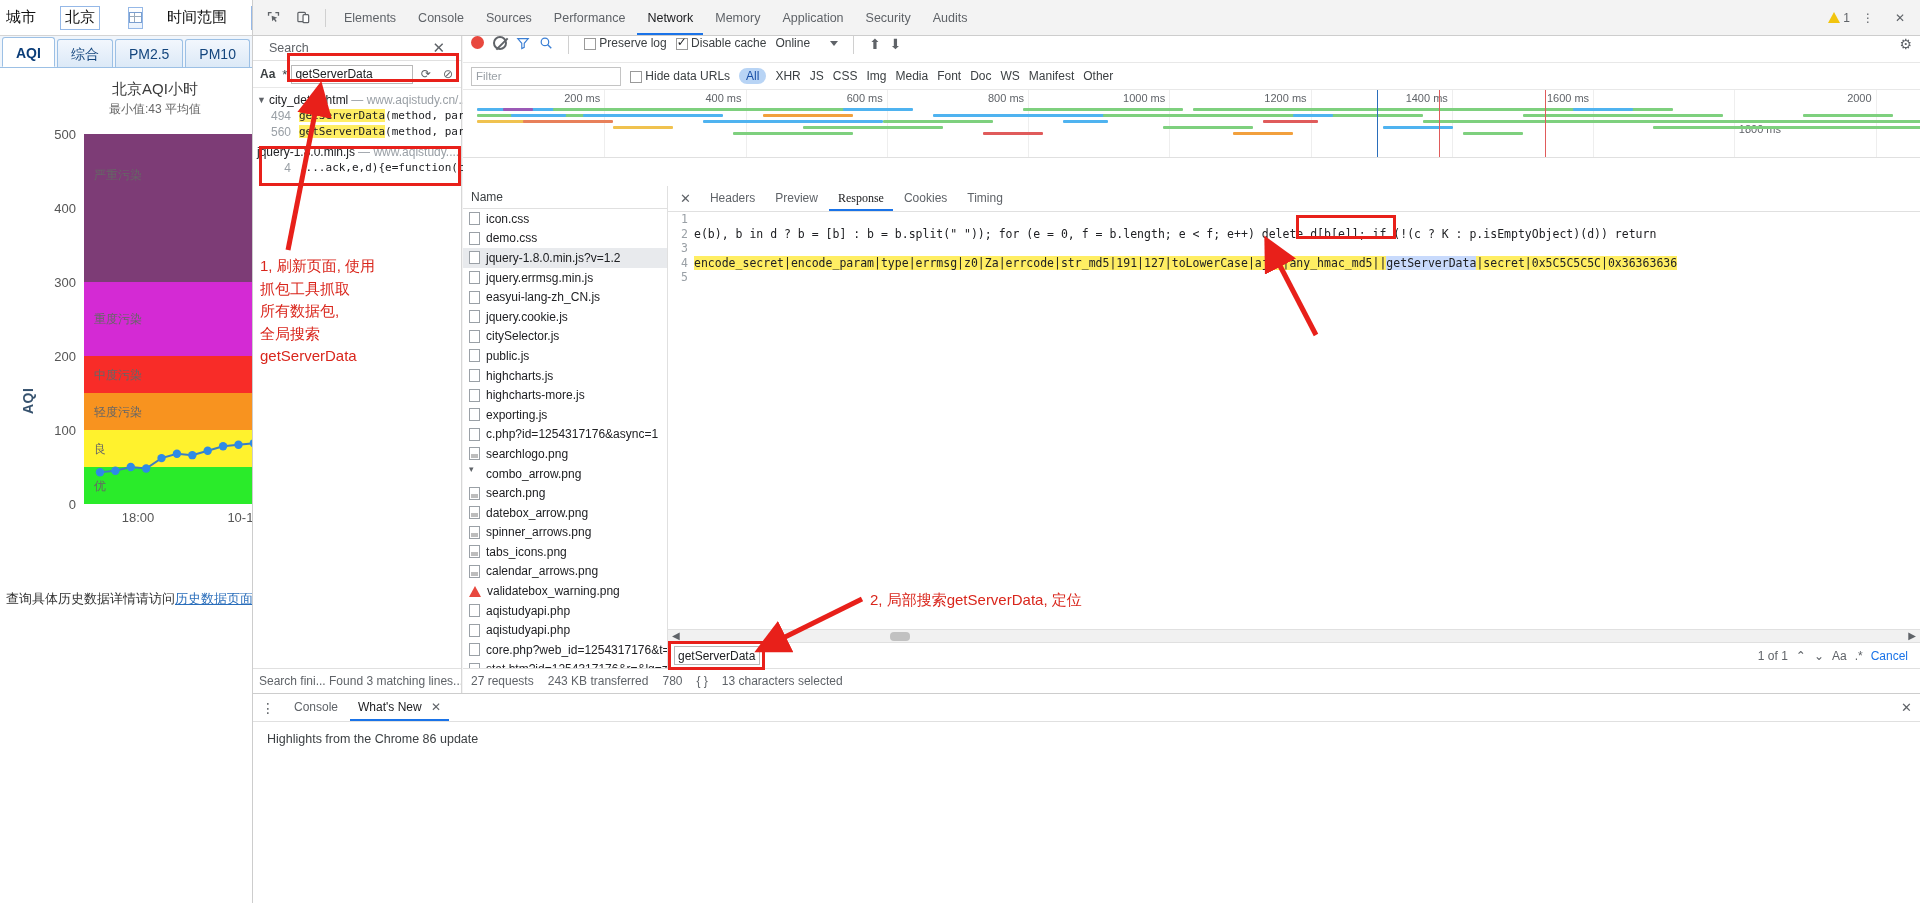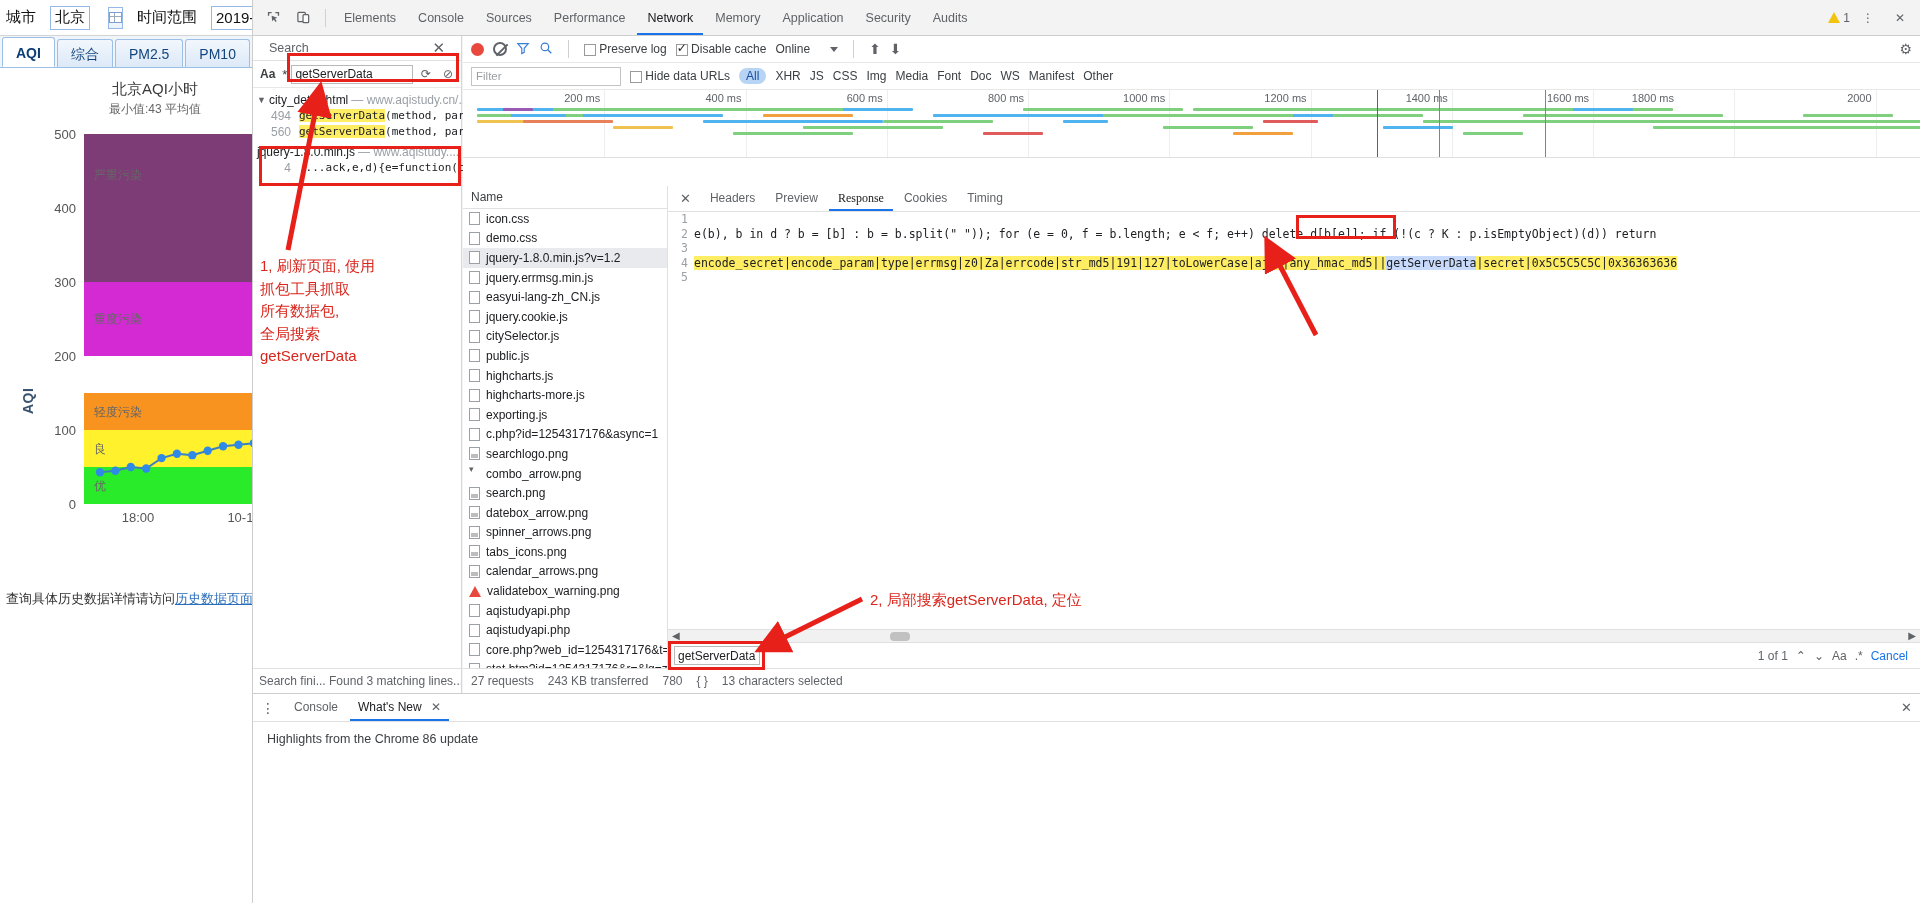--- a/index.html
+++ b/index.html
@@ -14,21 +14,21 @@
   }
   #root { position: relative; width: 1920px; height: 903px; }
 
   
   #webpage {
     position: absolute; left: 0; top: 0; width: 310px; height: 903px;
     background: #ffffff; overflow: hidden;
   }
   .toolbar-row {
     display: flex; align-items: center; height: 36px;
-    border-bottom: 1px solid #d4d4d4; padding-left: 6px; gap: 14px;
+    border-bottom: 1px solid #d4d4d4; padding-left: 6px; gap: 24px;
     background: #fff;
   }
   .tb-label { font-size: 15px; color: #111; white-space: nowrap; }
   .tb-input {
     height: 24px; border: 1px solid #95b8e7; background: #fff;
     display: flex; align-items: center; padding: 0 4px; font-size: 15px;
     color: #111;
   }
   .tb-input .val { white-space: nowrap; }
   .combo-btn {
@@ -157,21 +157,21 @@
   .sp-status {
     position: absolute; bottom: 0; left: 0; right: 0; height: 25px;
     border-top: 1px solid #e0e0e0; display: flex; align-items: center;
     padding: 0 6px; gap: 8px; color: #5f6368; font-size: 12px; background: #fff;
     white-space: nowrap; overflow: hidden;
   }
 
   
   #net { position: absolute; left: 210px; top: 36px; right: 0; height: 657px; background: #fff; }
   .net-toolbar {
-    display: flex; align-items: center; height: 27px; gap: 9px; padding: 0 8px;
+    display: flex; align-items: flex-start; height: 27px; gap: 9px; padding: 0 8px;
     border-bottom: 1px solid #e8e8e8;
   }
   .rec-dot { width: 13px; height: 13px; border-radius: 50%; background: #e8483e; }
   .ban { width: 14px; height: 14px; border: 2px solid #5f6368; border-radius: 50%; position: relative;}
   .ban:after { content:""; position:absolute; left:-1px; top:5px; width:16px; height:2px; background:#5f6368; transform: rotate(-45deg);}
   .cbx { width: 12px; height: 12px; border: 1px solid #9a9a9a; background: #fff; display:inline-block; vertical-align: middle; }
   .cbx.on { background:#fff; position: relative;}
   .cbx.on:after {
     content:"✓"; position:absolute; left:0px; top:-4px; font-size:12px; color:#202124;
   }
@@ -349,20 +349,23 @@
           <div class="ytick" style="top: 148px;">300</div>
           <div class="ytick" style="top: 74px;">400</div>
           <div class="ytick" style="top: 0px;">500</div>
         </div>
       <div class="plot" id="plot">
           <div class="band tall" style="background: rgb(125, 60, 118); top: 0px; height: 148px;">
             <span>严重污染</span>
           </div>
           <div class="band" style="background: rgb(212, 42, 212); top: 148px; height: 74px;">
             <span>重度污染</span>
+          </div>
+          <div class="band" style="background: rgb(248, 44, 40); top: 222px; height: 37px;">
+            <span>中度污染</span>
           </div>
           <div class="band" style="background: rgb(248, 147, 31); top: 259px; height: 37px;">
             <span>轻度污染</span>
           </div>
           <div class="band" style="background: rgb(255, 242, 45); top: 296px; height: 37px;">
             <span>良</span>
           </div>
           <div class="band" style="background: rgb(42, 235, 42); top: 333px; height: 37px;">
             <span>优</span>
           </div>
@@ -539,21 +542,21 @@
           <div class="ov-tick" style="left: 561.049px;">800 ms</div>
           <div class="ov-gridline" style="left: 706.311px;"></div>
           <div class="ov-tick" style="left: 702.311px;">1000 ms</div>
           <div class="ov-gridline" style="left: 847.573px;"></div>
           <div class="ov-tick" style="left: 843.573px;">1200 ms</div>
           <div class="ov-gridline" style="left: 988.835px;"></div>
           <div class="ov-tick" style="left: 984.835px;">1400 ms</div>
           <div class="ov-gridline" style="left: 1130.1px;"></div>
           <div class="ov-tick" style="left: 1126.1px;">1600 ms</div>
           <div class="ov-gridline" style="left: 1271.36px;"></div>
-          <div class="ov-tick" style="left: 1211px;">1800 ms</div>
+          <div class="ov-tick" style="left: 1318px; margin-top: 31px;">1800 ms</div>
           <div class="ov-gridline" style="left: 1412.62px;"></div>
           <div class="ov-tick" style="left: 1408.62px;">2000</div>
           <div class="ov-bar" style="left: 14px; top: 18px; width: 140px; background: rgb(79, 179, 240);"></div>
           <div class="ov-bar" style="left: 14px; top: 24px; width: 200px; background: rgb(126, 208, 126);"></div>
           <div class="ov-bar" style="left: 14px; top: 30px; width: 60px; background: rgb(240, 194, 79);"></div>
           <div class="ov-bar" style="left: 40px; top: 18px; width: 30px; background: rgb(155, 89, 182);"></div>
           <div class="ov-bar" style="left: 48px; top: 24px; width: 55px; background: rgb(79, 179, 240);"></div>
           <div class="ov-bar" style="left: 60px; top: 30px; width: 90px; background: rgb(232, 128, 90);"></div>
           <div class="ov-bar" style="left: 90px; top: 18px; width: 115px; background: rgb(126, 208, 126);"></div>
           <div class="ov-bar" style="left: 120px; top: 24px; width: 140px; background: rgb(79, 179, 240);"></div>

